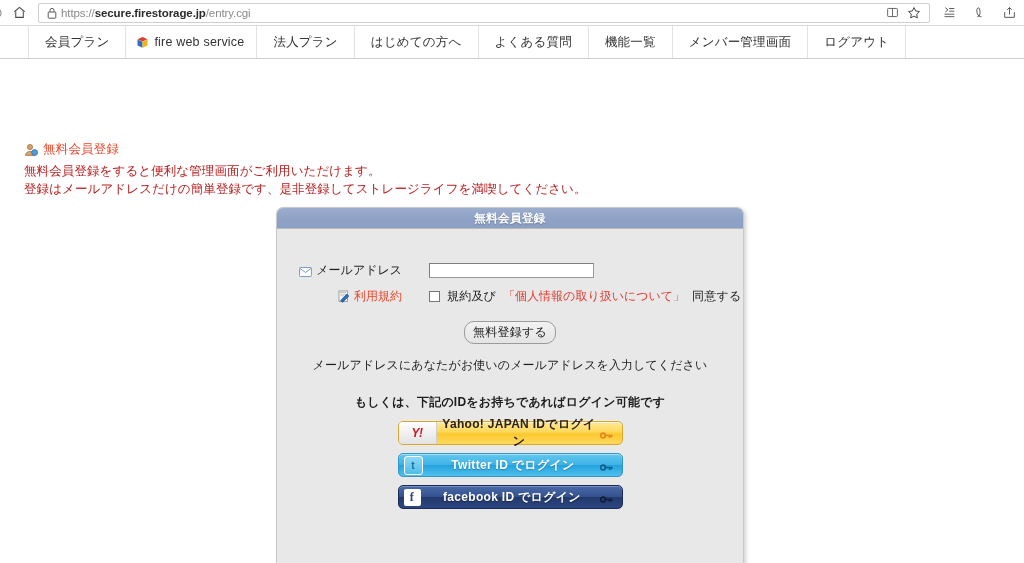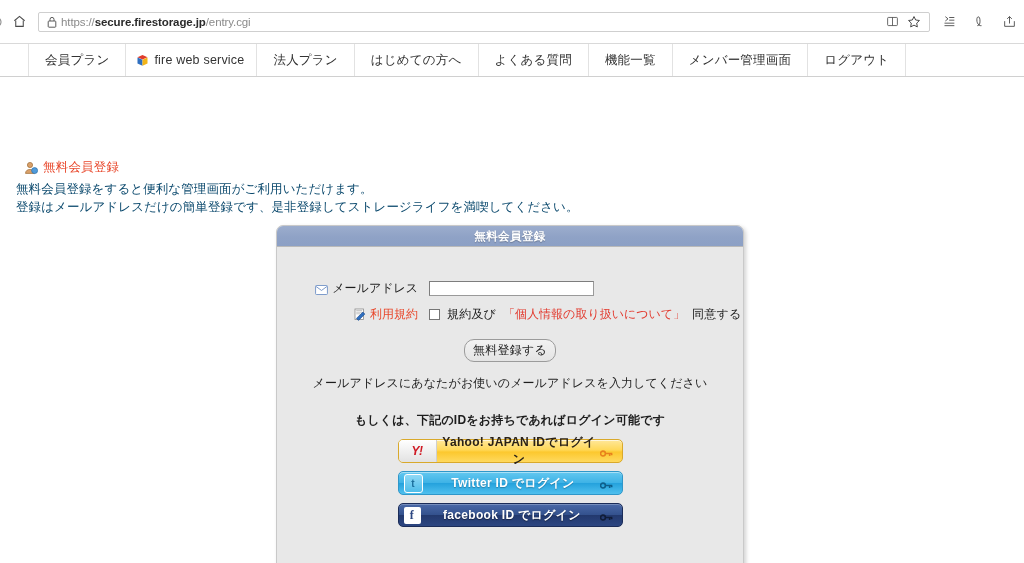--- a/index.html
+++ b/index.html
@@ -5,21 +5,21 @@
   html,body{margin:0;padding:0;}
   body{
     width:1024px;height:563px;overflow:hidden;
     background:#ffffff;
     font-family:"Liberation Sans","DejaVu Sans",sans-serif;
     -webkit-font-smoothing:antialiased;
   }
 
   
   .browser-bar{
-    position:relative;height:44px;background:#ffffff;
+    position:relative;height:26px;background:#ffffff;
     display:flex;align-items:center;
     border-bottom:1px solid #d9d9d9;
     box-sizing:border-box;
   }
   .nav-btn{
     width:26px;height:26px;display:flex;align-items:center;justify-content:center;
     color:#5a5a5a;flex:0 0 auto;
   }
   .nav-btn.partial{width:12px;margin-left:-6px;}
   .nav-btn svg{display:block;}
@@ -65,22 +65,22 @@
   .page{position:relative;background:#ffffff;height:504px;}
   .heading-row{
     display:flex;align-items:center;gap:5px;
     position:absolute;left:24px;top:82px;
   }
   .heading-text{
     color:#e8472b;font-size:12.5px;font-weight:normal;letter-spacing:0.2px;
   }
   .user-ico{width:14px;height:14px;position:relative;display:inline-block;flex:0 0 auto;}
   .lead{
-    position:absolute;left:16px;top:103px;
-    color:#0c4a6e;font-size:12.5px;line-height:18px;letter-spacing:0.1px;
+    position:absolute;left:24px;top:103px;
+    color:#b91c1c;font-size:12.5px;line-height:18px;letter-spacing:0.1px;
   }
   .lead div{white-space:nowrap;}
 
   
   .panel{
     position:absolute;left:276px;top:148px;width:468px;height:410px;
     background:#e8e8e8;
     border:1px solid #c9c9c9;
     border-radius:7px;
     box-shadow:2px 2px 4px rgba(0,0,0,0.18);
@@ -98,21 +98,21 @@
   }
   .panel-body{padding:0;position:relative;height:388px;}
 
   .form-rows{margin-top:33px;}
   .form-row{
     display:flex;align-items:center;
     font-size:12px;margin-bottom:9px;
   }
   .form-label{
     width:152px;display:flex;align-items:center;justify-content:flex-end;
-    gap:4px;padding-right:11px;box-sizing:border-box;white-space:nowrap;
+    gap:4px;padding-right:27px;box-sizing:border-box;white-space:nowrap;
   }
   .label-email{color:#1d1d1d;}
   .label-terms{color:#e8472b;}
   .mail-ico{width:13px;height:10px;position:relative;display:inline-block;flex:0 0 auto;}
   .doc-ico{width:12px;height:13px;position:relative;display:inline-block;flex:0 0 auto;}
   .email-input{
     width:165px;height:15px;background:#ffffff;
     border:1px solid #9a9a9a;border-top-color:#7d7d7d;border-left-color:#7d7d7d;
     box-sizing:border-box;
   }

